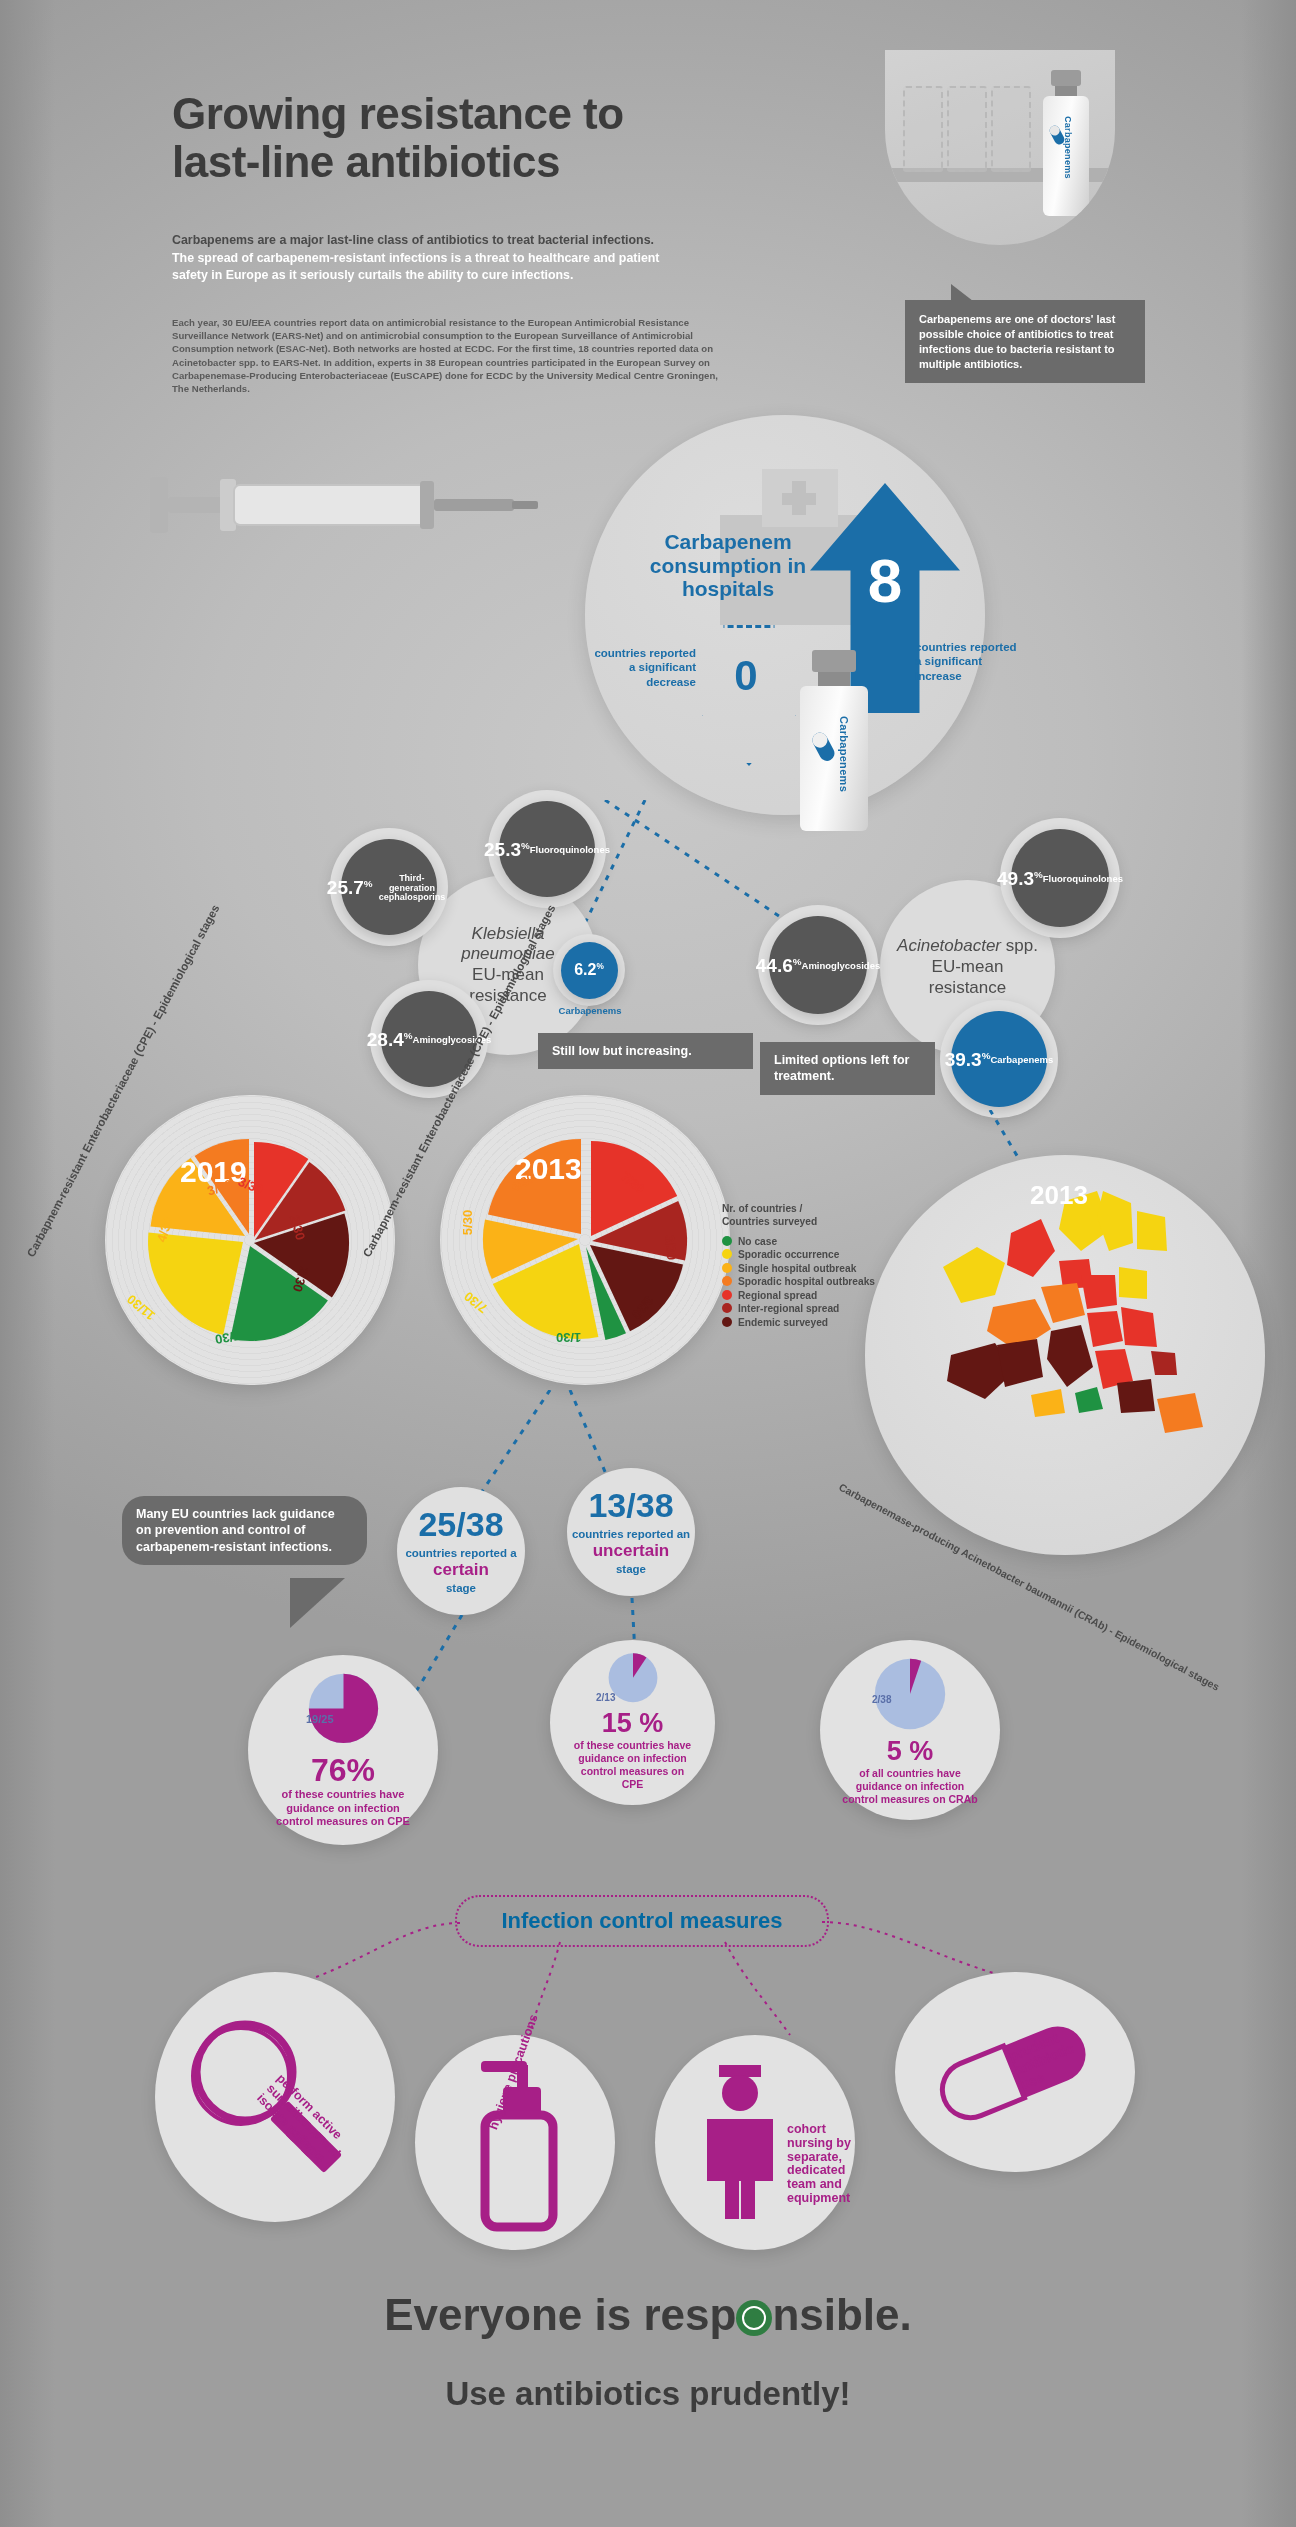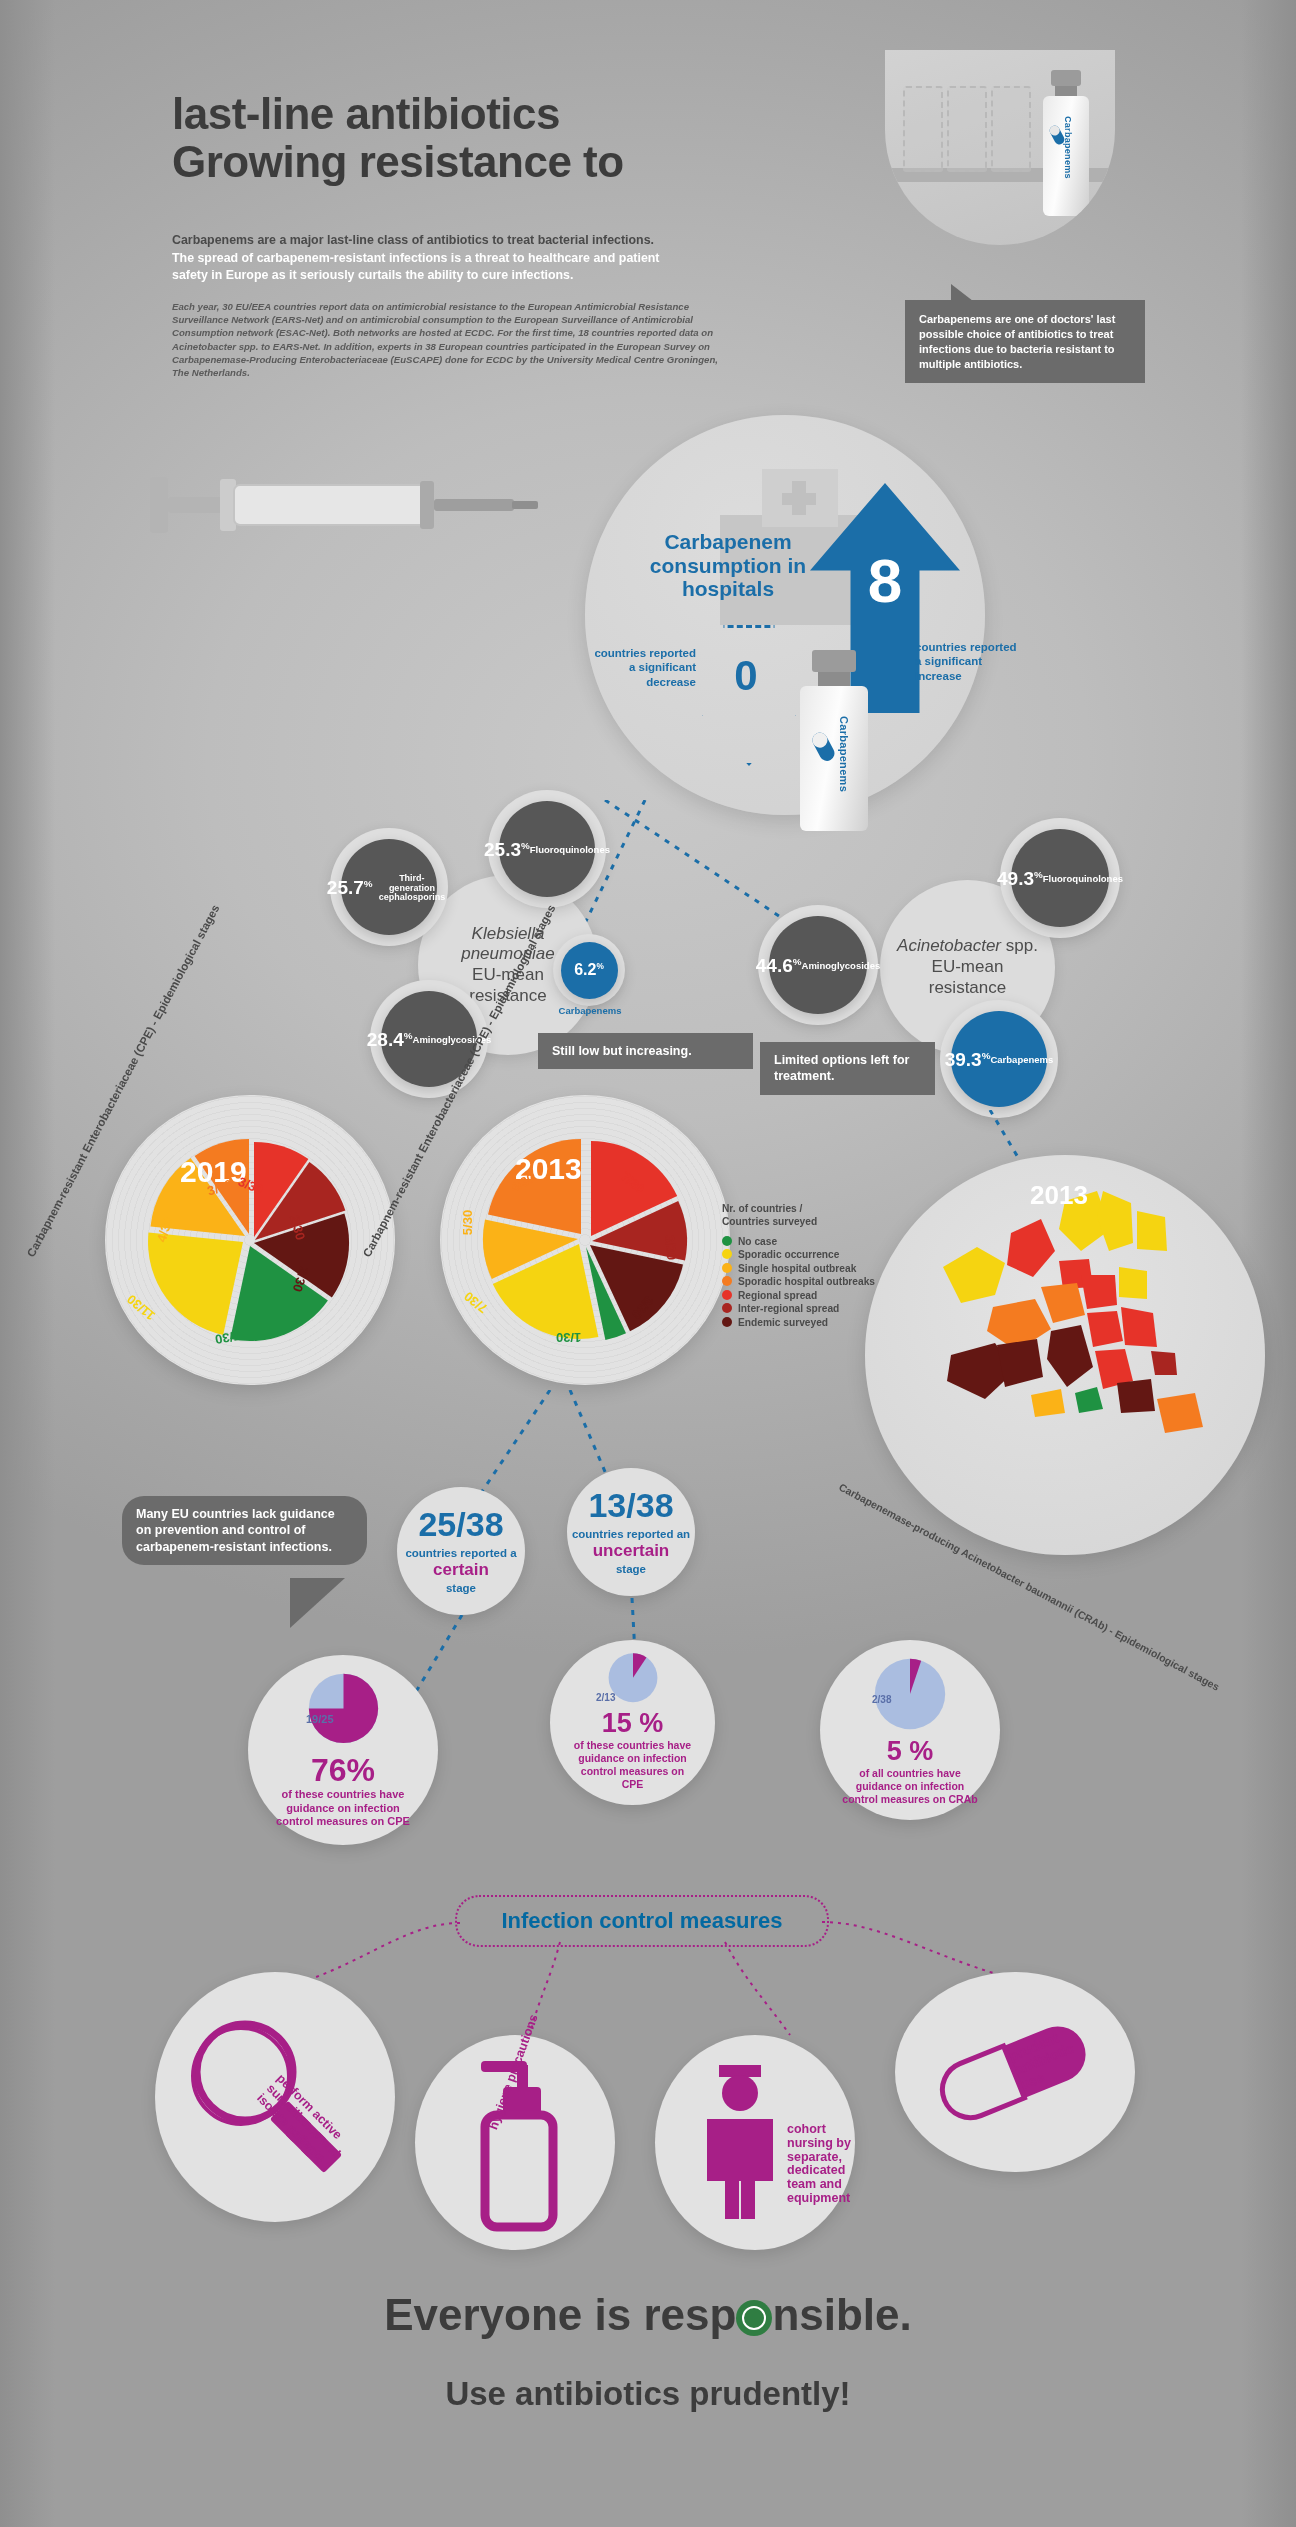--- a/index.html
+++ b/index.html
@@ -15,21 +15,21 @@
   .edge-r{right:0;background:linear-gradient(to left,#8f8f8f,rgba(143,143,143,0));}
 
   .abs{position:absolute;}
 
   
   #title{left:172px;top:90px;width:620px;}
   #title .l{font-size:44px;font-weight:bold;color:#3c3c3c;line-height:1.08;letter-spacing:-.5px;}
   #intro{left:172px;top:232px;width:520px;font-size:12.4px;font-weight:bold;line-height:1.42;}
   #intro .p1{color:#4a4a4a;}
   #intro .p2{color:#ffffff;}
-  #method{left:172px;top:300px;width:560px;font-size:9.6px;font-weight:bold;color:#5a5a5a;line-height:1.38;font-style:italic;}
+  #method{left:172px;top:316px;width:560px;font-size:9.6px;font-weight:bold;color:#5a5a5a;line-height:1.38;}
 
   
   .vial-circle{left:885px;top:50px;width:230px;height:195px;border-radius:0 0 115px 115px;
       background:linear-gradient(160deg,#d2d2d2,#c2c2c2);overflow:hidden;}
   .shelf{position:absolute;left:0;right:0;top:118px;height:14px;background:#b0b0b0;}
   .shelfbox{position:absolute;border:2px dashed #b9b9b9;border-radius:3px;background:rgba(200,200,200,.35);}
   .callout-top{left:905px;top:300px;width:240px;background:#6b6b6b;color:#fff;
       font-size:11px;font-weight:bold;line-height:1.35;padding:12px 14px;box-sizing:border-box;}
   .callout-top:before{content:"";position:absolute;left:46px;top:-16px;border-left:0 solid transparent;
       border-right:22px solid transparent;border-bottom:17px solid #6b6b6b;}
@@ -127,22 +127,22 @@
       vertical-align:-6px;position:relative;}
   .ecdc-logo:after{content:"";position:absolute;inset:6px;border-radius:50%;border:2px solid #fff;}
 </style>
 </head>
 <body>
 
 <div class="edge-l"></div>
 <div class="edge-r"></div>
 
 <div class="abs" id="title">
+  <div class="l">Growing resistance to</div>
   <div class="l">last-line antibiotics</div>
-  <div class="l">Growing resistance to</div>
 </div>
 
 <div class="abs" id="intro">
   <div class="p1">Carbapenems are a major last-line class of antibiotics to treat bacterial infections.</div>
   <div class="p2">The spread of carbapenem-resistant infections is a threat to healthcare and patient safety in Europe as it seriously curtails the ability to cure infections.</div>
 </div>
 
 <div class="abs" id="method">Each year, 30 EU/EEA countries report data on antimicrobial resistance to the European Antimicrobial Resistance Surveillance Network (EARS-Net) and on antimicrobial consumption to the European Surveillance of Antimicrobial Consumption network (ESAC-Net). Both networks are hosted at ECDC. For the first time, 18 countries reported data on Acinetobacter spp. to EARS-Net. In addition, experts in 38 European countries participated in the European Survey on Carbapenemase-Producing Enterobacteriaceae (EuSCAPE) done for ECDC by the University Medical Centre Groningen, The Netherlands.</div>
 
 <div class="abs vial-circle">

